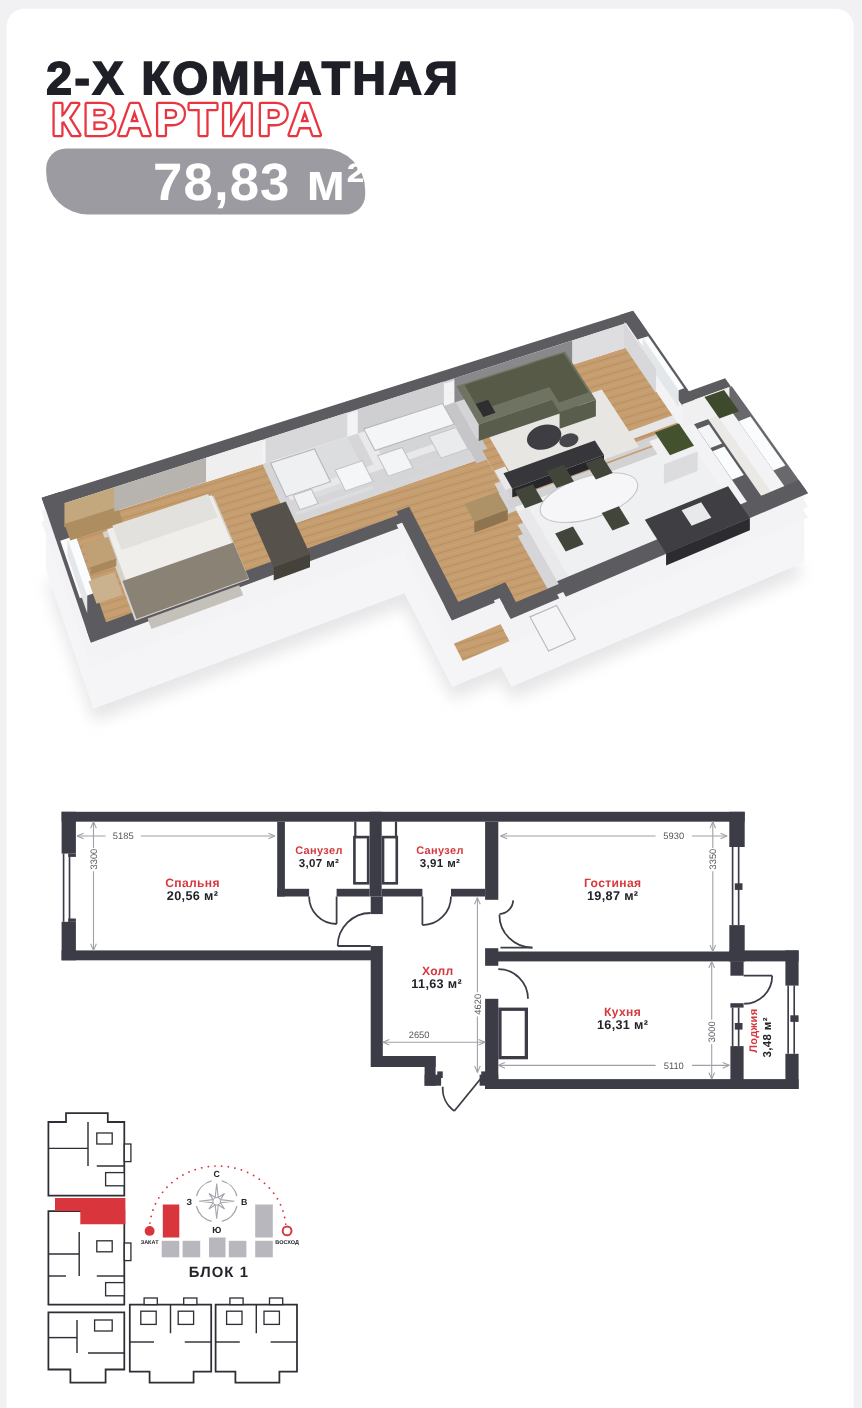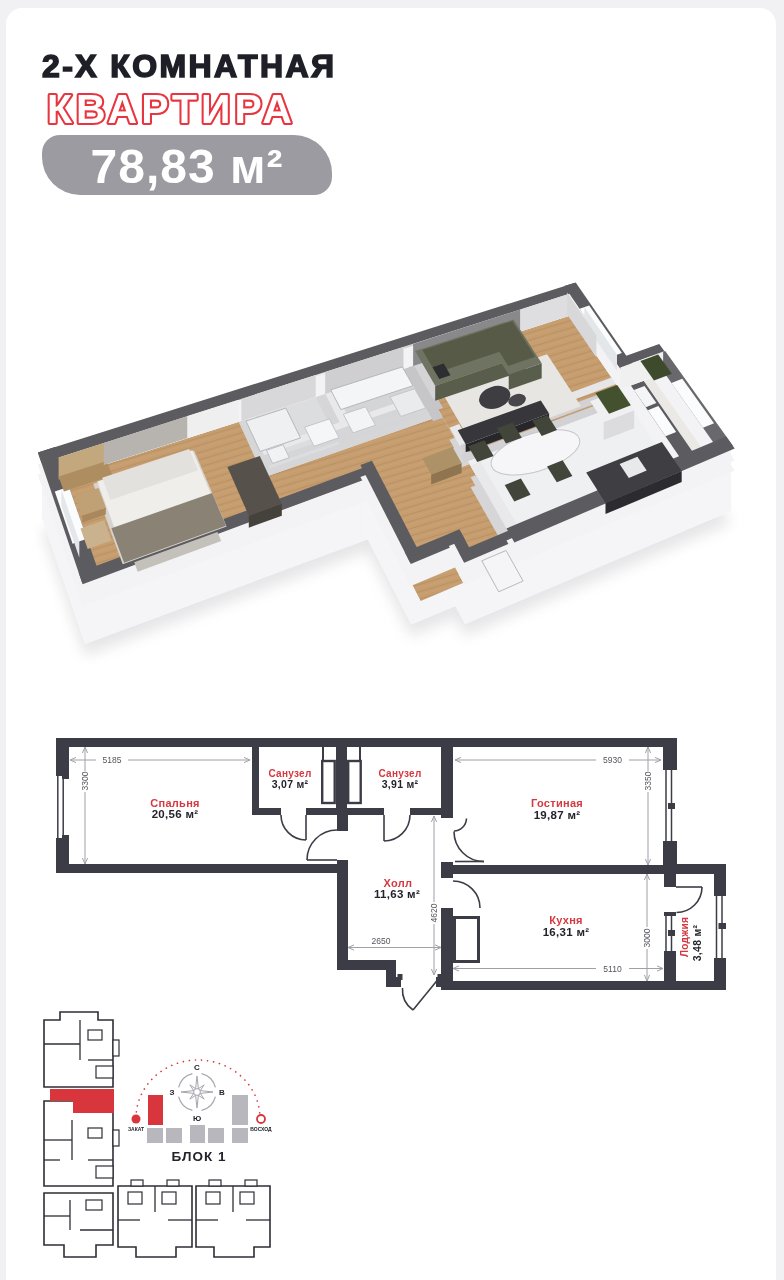--- a/index.html
+++ b/index.html
@@ -1,20 +1,20 @@
 <!DOCTYPE html>
 <html><head><meta charset="utf-8">
 <style>
 html,body{margin:0;padding:0;width:784px;height:1280px;background:#f1f1f3;overflow:hidden}
 *{box-sizing:border-box;font-family:"Liberation Sans",sans-serif}
 #card{position:absolute;left:6px;top:8px;width:770px;height:1272px;background:#fff;border-radius:16px 16px 0 0}
-.t1{position:absolute;left:42px;top:50px;font-size:32px;font-weight:800;color:#1f1f27;-webkit-text-stroke:1.6px #1f1f27;letter-spacing:2.4px;line-height:1;white-space:nowrap}
+.t1{position:absolute;left:42px;top:50px;font-size:42px;font-weight:800;color:#1f1f27;-webkit-text-stroke:1.6px #1f1f27;letter-spacing:2.4px;line-height:1;white-space:nowrap}
 
 .badge{position:absolute;left:42px;top:135px;width:290px;height:60px;background:#9b9ba1;border-radius:18px 38px 18px 38px}
-.badge span{position:absolute;width:100%;text-align:center;top:4px;font-size:48px;font-weight:700;color:#fff;letter-spacing:1px}
+.badge span{position:absolute;width:100%;text-align:right;top:4px;font-size:48px;font-weight:700;color:#fff;letter-spacing:1px}
 </style></head>
 <body>
 
 <div id="card"></div>
 
 <div class="t1">2-Х КОМНАТНАЯ</div>
 
 <svg style="position:absolute;left:40px;top:86px" width="300" height="46">
     <text x="7" y="37" font-family="Liberation Sans, sans-serif" font-size="41" font-weight="800" letter-spacing="4" fill="#fff" stroke="#e8353f" stroke-width="4.2" paint-order="stroke" stroke-linejoin="round">КВАРТИРА</text>
   </svg>

